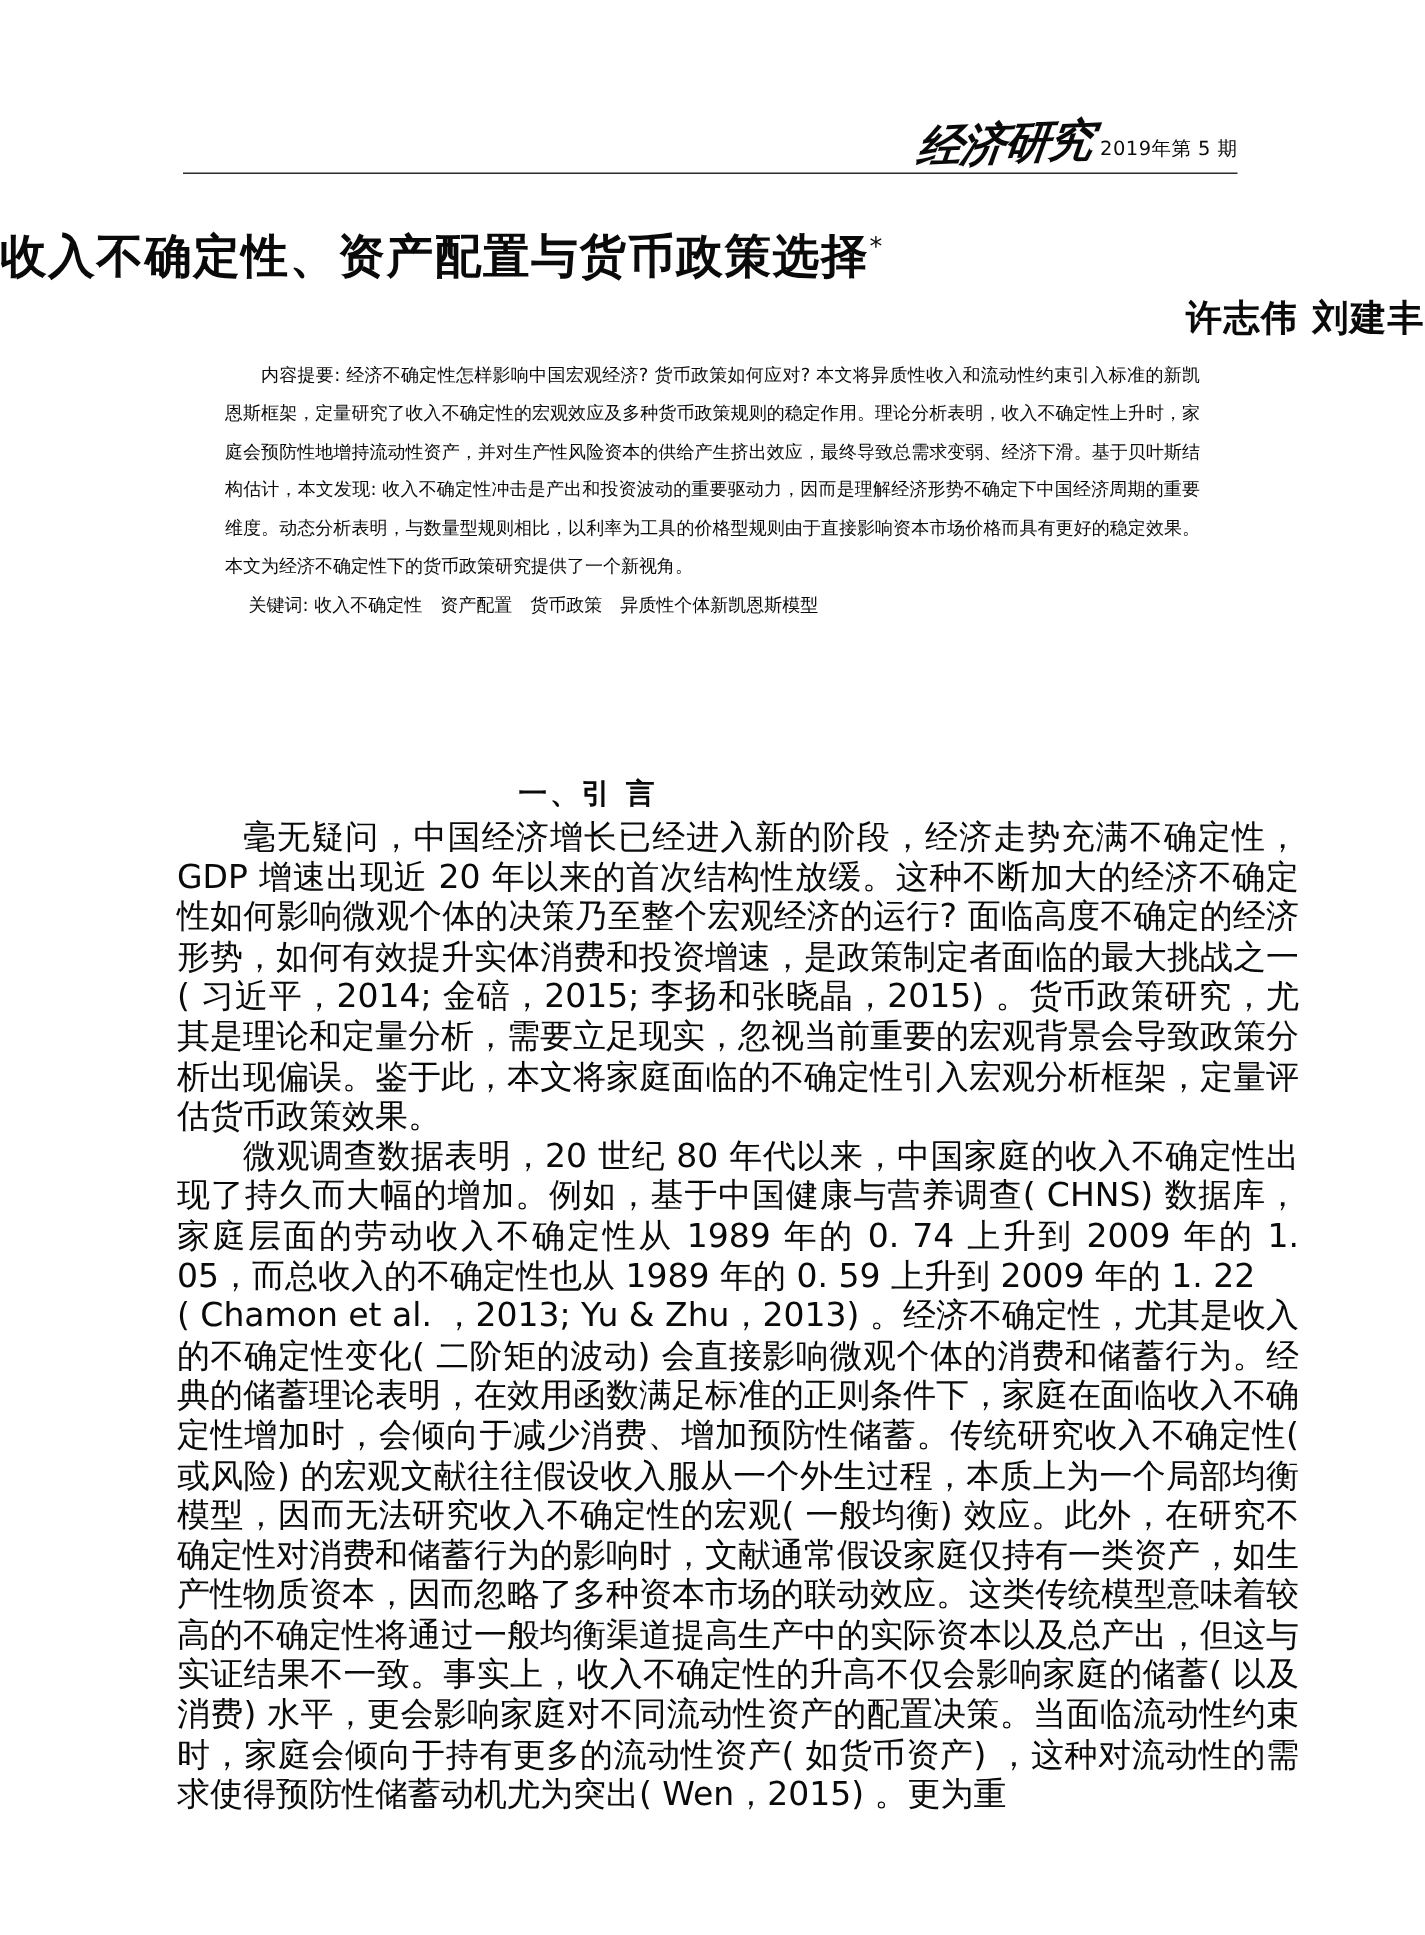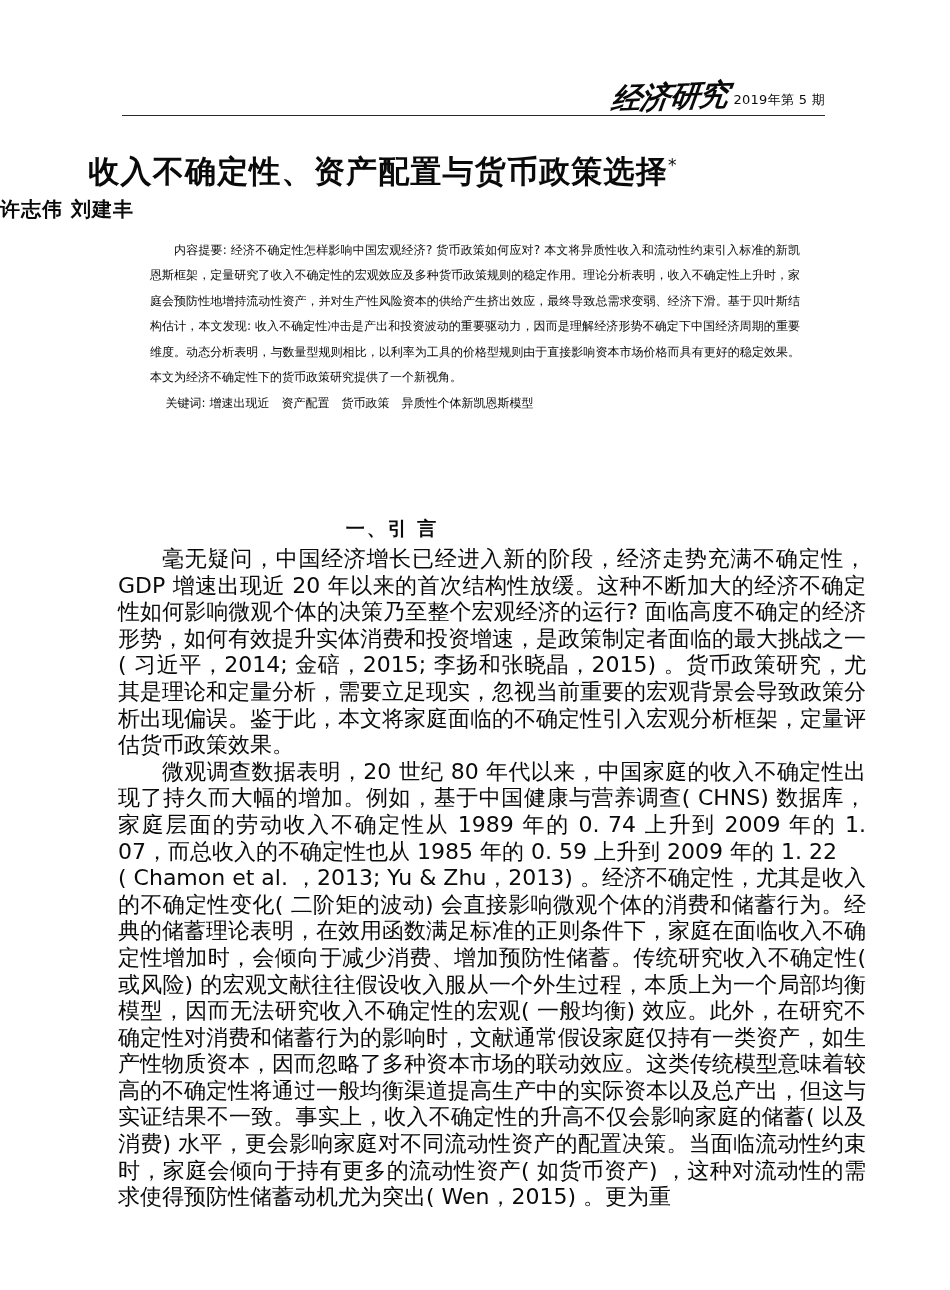--- a/index.html
+++ b/index.html
@@ -56,38 +56,37 @@
     white-space: nowrap;
     letter-spacing: 0.3px;
   }
 
   
   .doc-title {
     position: absolute;
     left: 0;
     top: 132px;
     width: 766px;
-    text-align: center;
     font-size: 31px;
     font-weight: 700;
     letter-spacing: 1.2px;
     line-height: 1.2;
   }
   .doc-title .star {
     font-size: 17px;
     vertical-align: super;
     font-weight: 400;
   }
   .authors {
     position: absolute;
     left: 0;
     top: 196px;
     width: 950px;
-    text-align: left;
-    font-size: 20px;
+    text-align: right;
+    font-size: 24px;
     font-weight: 700;
     letter-spacing: 1px;
   }
 
   
   .abstract-block {
     position: absolute;
     left: 150px;
     top: 238px;
     width: 650px;
@@ -149,24 +148,24 @@
   </div>
 
   <h1 class="doc-title">
     <span>收入不确定性、资产配置与货币政策选择</span><span class="star">*</span>
   </h1>
 
   <div class="authors">许志伟 刘建丰</div>
 
   <div class="abstract-block">
     <p class="abstract-body">内容提要: 经济不确定性怎样影响中国宏观经济? 货币政策如何应对? 本文将异质性收入和流动性约束引入标准的新凯恩斯框架，定量研究了收入不确定性的宏观效应及多种货币政策规则的稳定作用。理论分析表明，收入不确定性上升时，家庭会预防性地增持流动性资产，并对生产性风险资本的供给产生挤出效应，最终导致总需求变弱、经济下滑。基于贝叶斯结构估计，本文发现: 收入不确定性冲击是产出和投资波动的重要驱动力，因而是理解经济形势不确定下中国经济周期的重要维度。动态分析表明，与数量型规则相比，以利率为工具的价格型规则由于直接影响资本市场价格而具有更好的稳定效果。本文为经济不确定性下的货币政策研究提供了一个新视角。</p>
-    <p class="keywords">关键词: 增速出现近　资产配置　货币政策　异质性个体新凯恩斯模型</p>
+    <p class="keywords">关键词: 收入不确定性　资产配置　货币政策　异质性个体新凯恩斯模型</p>
   </div>
 
   <h2 class="section-heading">一、引 言</h2>
 
   <div class="body-text">
     <p>毫无疑问，中国经济增长已经进入新的阶段，经济走势充满不确定性，GDP 增速出现近 20 年以来的首次结构性放缓。这种不断加大的经济不确定性如何影响微观个体的决策乃至整个宏观经济的运行? 面临高度不确定的经济形势，如何有效提升实体消费和投资增速，是政策制定者面临的最大挑战之一( 习近平，2014; 金碚，2015; 李扬和张晓晶，2015) 。货币政策研究，尤其是理论和定量分析，需要立足现实，忽视当前重要的宏观背景会导致政策分析出现偏误。鉴于此，本文将家庭面临的不确定性引入宏观分析框架，定量评估货币政策效果。</p>
-    <p>微观调查数据表明，20 世纪 80 年代以来，中国家庭的收入不确定性出现了持久而大幅的增加。例如，基于中国健康与营养调查( CHNS) 数据库，家庭层面的劳动收入不确定性从 1989 年的 0. 74 上升到 2009 年的 1. 07，而总收入的不确定性也从 1985 年的 0. 59 上升到 2009 年的 1. 22</p>
+    <p>微观调查数据表明，20 世纪 80 年代以来，中国家庭的收入不确定性出现了持久而大幅的增加。例如，基于中国健康与营养调查( CHNS) 数据库，家庭层面的劳动收入不确定性从 1989 年的 0. 74 上升到 2009 年的 1. 05，而总收入的不确定性也从 1989 年的 0. 59 上升到 2009 年的 1. 22</p>
     <p class="cont">( Chamon et al. ，2013; Yu &amp; Zhu，2013) 。经济不确定性，尤其是收入的不确定性变化( 二阶矩的波动) 会直接影响微观个体的消费和储蓄行为。经典的储蓄理论表明，在效用函数满足标准的正则条件下，家庭在面临收入不确定性增加时，会倾向于减少消费、增加预防性储蓄。传统研究收入不确定性( 或风险) 的宏观文献往往假设收入服从一个外生过程，本质上为一个局部均衡模型，因而无法研究收入不确定性的宏观( 一般均衡) 效应。此外，在研究不确定性对消费和储蓄行为的影响时，文献通常假设家庭仅持有一类资产，如生产性物质资本，因而忽略了多种资本市场的联动效应。这类传统模型意味着较高的不确定性将通过一般均衡渠道提高生产中的实际资本以及总产出，但这与实证结果不一致。事实上，收入不确定性的升高不仅会影响家庭的储蓄( 以及消费) 水平，更会影响家庭对不同流动性资产的配置决策。当面临流动性约束时，家庭会倾向于持有更多的流动性资产( 如货币资产) ，这种对流动性的需求使得预防性储蓄动机尤为突出( Wen，2015) 。更为重</p>
   </div>
 
 </div>
 
 </body></html>

